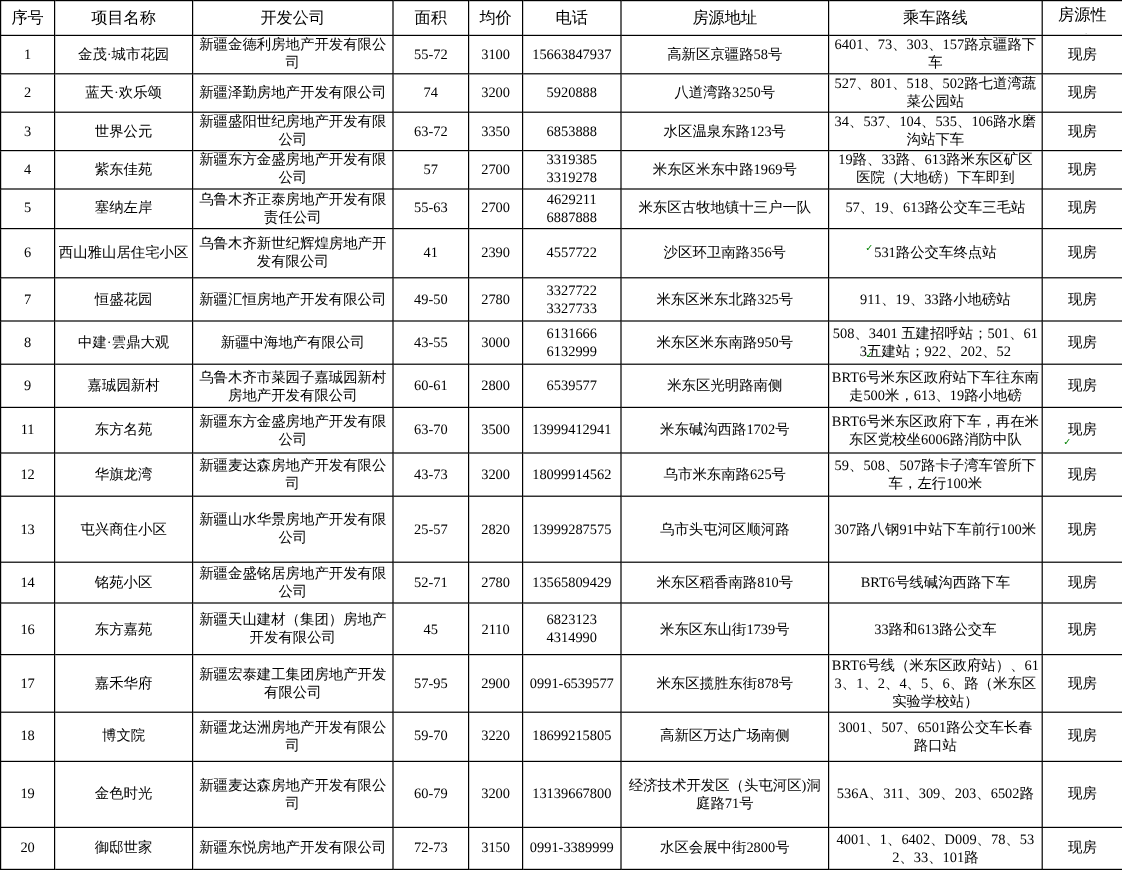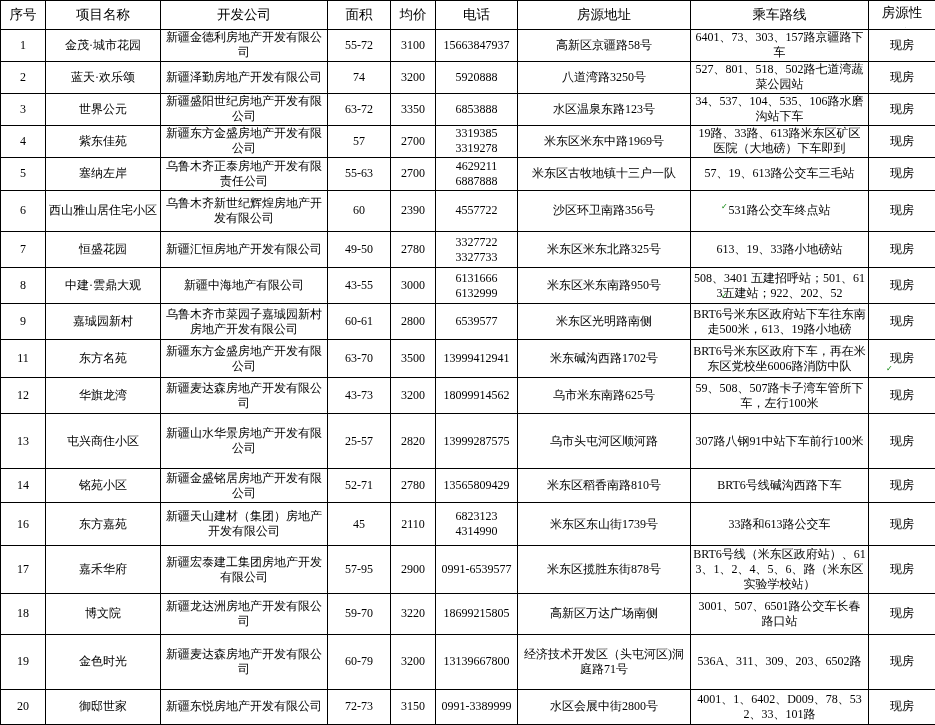--- a/index.html
+++ b/index.html
@@ -155,37 +155,37 @@
       <td>4629211
 6887888</td>
       <td>米东区古牧地镇十三户一队</td>
       <td>57、19、613路公交车三毛站</td>
       <td>现房</td>
     </tr>
         <tr>
       <td>6</td>
       <td>西山雅山居住宅小区</td>
       <td>乌鲁木齐新世纪辉煌房地产开发有限公司</td>
-      <td>60</td>
+      <td>41</td>
       <td>2390</td>
       <td>4557722</td>
       <td>沙区环卫南路356号</td>
       <td>531路公交车终点站</td>
       <td>现房</td>
     </tr>
         <tr>
       <td>7</td>
       <td>恒盛花园</td>
       <td>新疆汇恒房地产开发有限公司</td>
       <td>49-50</td>
       <td>2780</td>
       <td>3327722
 3327733</td>
       <td>米东区米东北路325号</td>
-      <td>613、19、33路小地磅站</td>
+      <td>911、19、33路小地磅站</td>
       <td>现房</td>
     </tr>
         <tr>
       <td>8</td>
       <td>中建·雲鼎大观</td>
       <td>新疆中海地产有限公司</td>
       <td>43-55</td>
       <td>3000</td>
       <td>6131666
 6132999</td>

